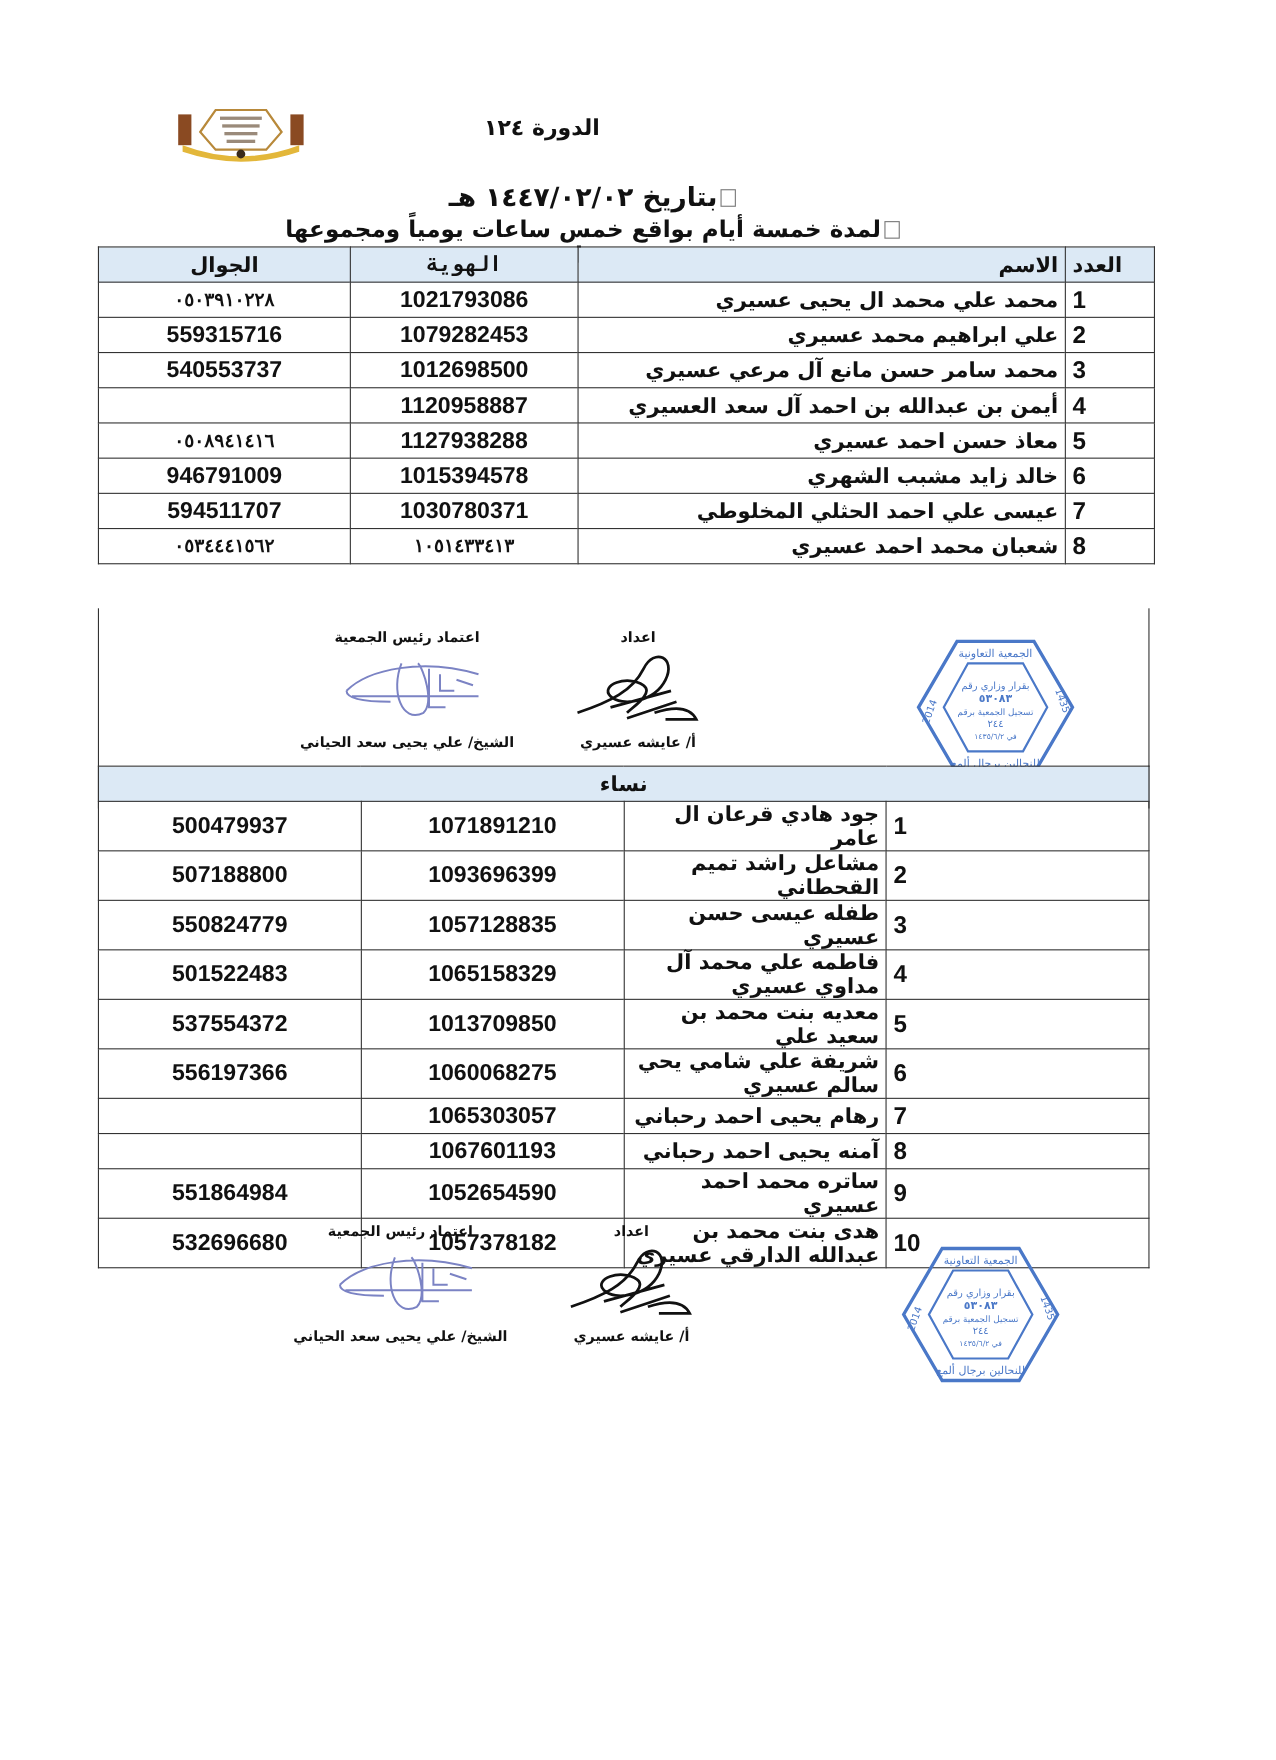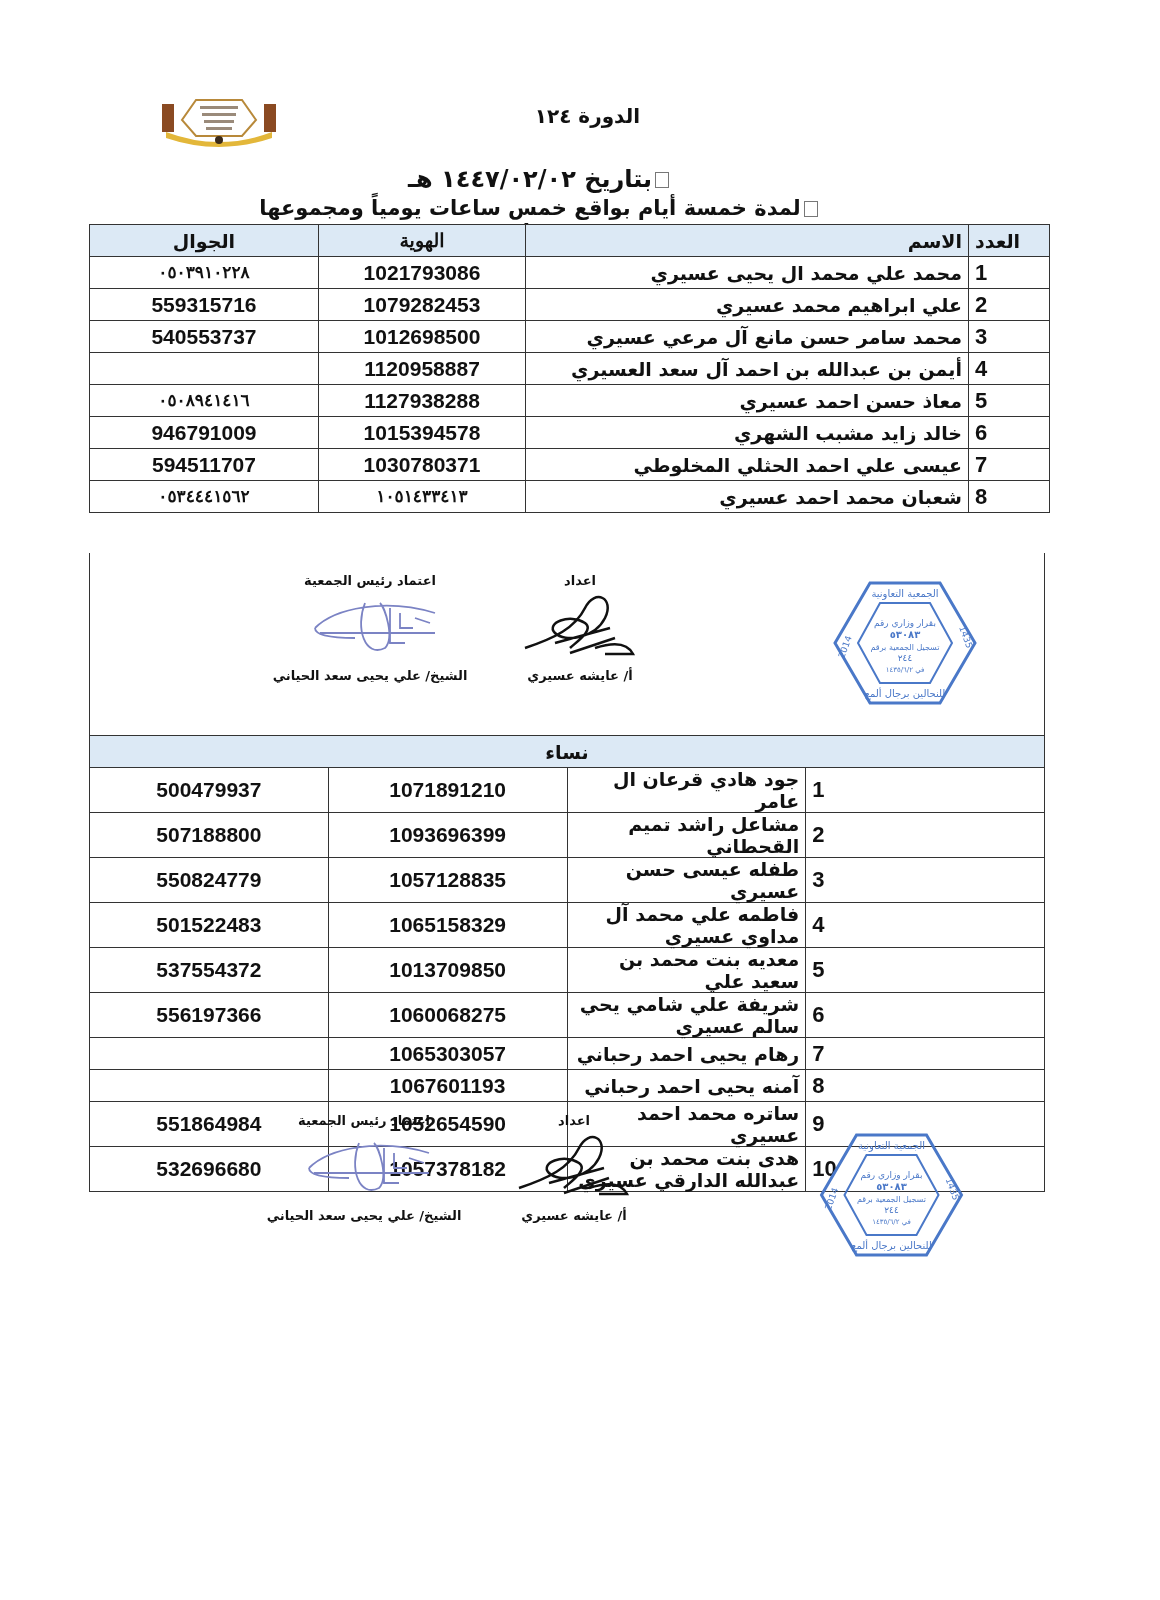--- a/index.html
+++ b/index.html
@@ -1,36 +1,36 @@
 <!DOCTYPE html>
 <html><head>
   <meta charset="utf-8">
   <style>
     html, body { margin: 0; padding: 0; background: #ffffff; }
     body { width: 1160px; height: 1600px; position: relative; font-family: "DejaVu Sans", sans-serif; color: #111; overflow: hidden; }
     .logo { position: absolute; left: 160px; top: 96px; width: 118px; height: 52px; }
-    .title { position: absolute; left: 440px; top: 104px; width: 200px; text-align: right; font-size: 20px; font-weight: bold; direction: rtl; }
+    .title { position: absolute; left: 440px; top: 104px; width: 200px; text-align: left; font-size: 20px; font-weight: bold; direction: rtl; }
     .subtitle1 { position: absolute; left: 380px; top: 165px; width: 320px; text-align: center; font-size: 24px; font-weight: bold; direction: rtl; }
     .subtitle2 { position: absolute; left: 250px; top: 196px; width: 580px; text-align: center; font-size: 21px; font-weight: bold; direction: rtl; }
     .box-glyph { display: inline-block; width: 12px; height: 14px; border: 1px solid #777; vertical-align: middle; margin: 0 3px; }
 
     table.grid { position: absolute; left: 89px; border-collapse: collapse; width: 956px; direction: rtl; table-layout: fixed; }
     table.grid td, table.grid th { border: 1.5px solid #333; height: 31px; padding: 0 6px; font-size: 19px; font-weight: bold; }
     .col-num { width: 68px; text-align: left; font-family: "Liberation Sans", sans-serif; font-size: 22px !important; margin-left: 40px; }
     .col-name { width: 430px; text-align: right; }
     .col-id { width: 194px; text-align: center; font-family: "Liberation Sans", sans-serif; font-size: 21px !important; }
     .col-phone { width: 216px; text-align: center; font-family: "Liberation Sans", sans-serif; font-size: 21px !important; }
     .hdr td { background: #dce9f5; height: 31px; }
     .hdr .col-name { text-align: right; }
     .section td { background: #dce9f5; text-align: center; height: 31px; }
     .arabic-num { letter-spacing: 1px; font-weight: bold; font-family: Liberation Sans, sans-serif; font-size: 17px !important; }
 
     #table-men { top: 224px; }
     .sig-block { position: absolute; left: 89px; top: 553px; width: 954px; height: 182px; border-left: 1.5px solid #333; border-right: 1.5px solid #333; }
-    #table-women { top: 735px; border-radius: 20px; }
+    #table-women { top: 696px; border-radius: 20px; }
 
     .sig { position: absolute; text-align: center; direction: rtl; font-size: 13px; font-weight: bold; }
     .sig .role { display: block; }
     .sig .person { display: block; }
     .sig svg { display: block; margin: 0 auto; }
     .stamp { position: absolute; }
   </style>
 </head>
 <body>
 
@@ -50,21 +50,21 @@
 
 <div class="title">الدورة ١٢٤</div>
 <div class="subtitle1"><span class="box-glyph"></span><span>بتاريخ ١٤٤٧/٠٢/٠٢ هـ</span></div>
 <div class="subtitle2"><span class="box-glyph"></span><span>لمدة خمسة أيام بواقع خمس ساعات يومياً ومجموعها ٢٥ ساعة</span></div>
 
 <table class="grid" id="table-men">
   <tbody>
       <tr class="hdr">
     <td class="col-num" style="font-family:'DejaVu Sans',sans-serif;font-size:19px!important;">العدد</td>
     <td class="col-name">الاسم</td>
-    <td class="col-id" style="font-family:Liberation Serif, serif;font-size:19px!important;">الهوية</td>
+    <td class="col-id" style="font-family:Liberation Mono, monospace;font-size:19px!important;">الهوية</td>
     <td class="col-phone" style="font-family:'DejaVu Sans',sans-serif;font-size:19px!important;text-align:center;">الجوال</td>
   </tr>
   </tbody>
     <tbody id="men-rows">
       <tr>
         <td class="col-num">1</td>
         <td class="col-name">محمد علي محمد ال يحيى عسيري</td>
         <td class="col-id">1021793086</td>
         <td class="col-phone arabic-num">٠٥٠٣٩١٠٢٢٨</td>
       </tr>

